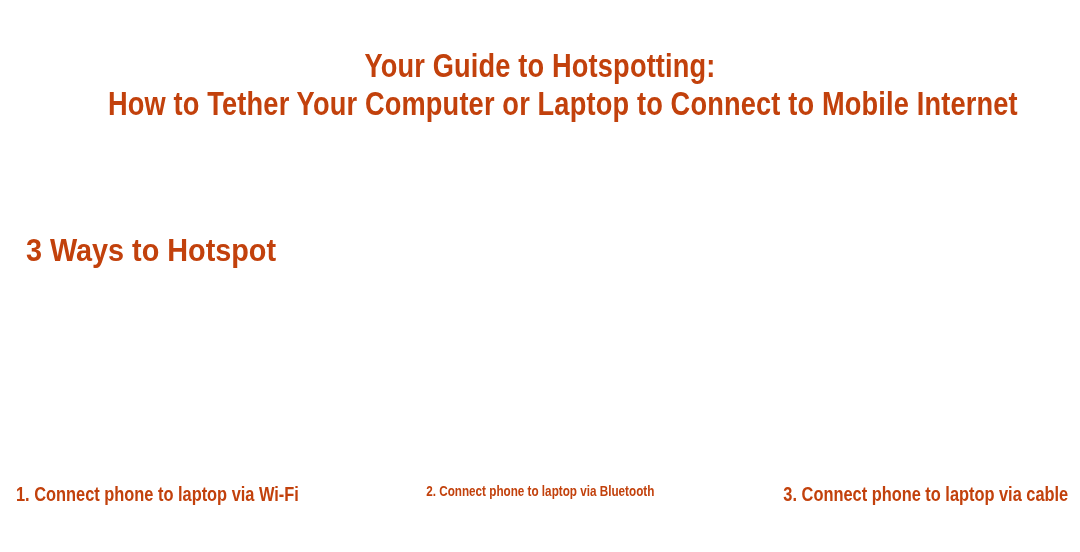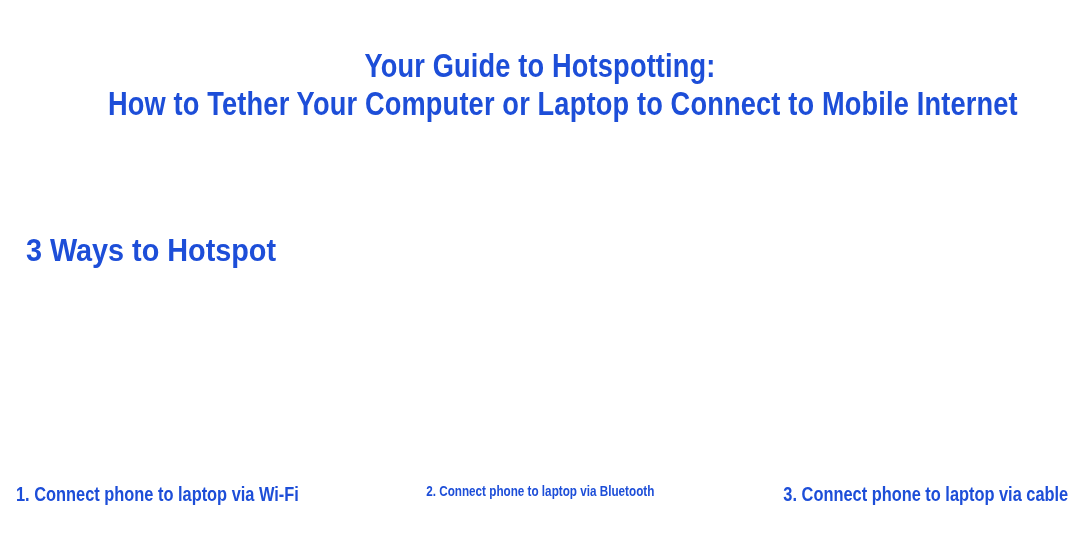--- a/index.html
+++ b/index.html
@@ -83,21 +83,21 @@
   }
   .step-caption-3 {
     right: 12px;
     transform: scaleX(0.78);
     transform-origin: 100% 50%;
   }
 </style>
 </head>
 <body>
 
-<div class="canvas" style="background: rgb(255, 255, 255); color: #1d4ed8;">
+<div class="canvas" style="background: rgb(255, 255, 255); color: #c2410c;">
 
   <header class="title-block">
     <div class="title-line">Your Guide to Hotspotting:</div>
     <div class="title-line">How to Tether Your Computer or Laptop to Connect to Mobile Internet</div>
   </header>
 
   <h2 class="section-heading"><span class="squeeze">3 Ways to Hotspot</span></h2>
 
   <div class="step-caption step-caption-1">1. Connect phone to laptop via Wi-Fi</div>
 

